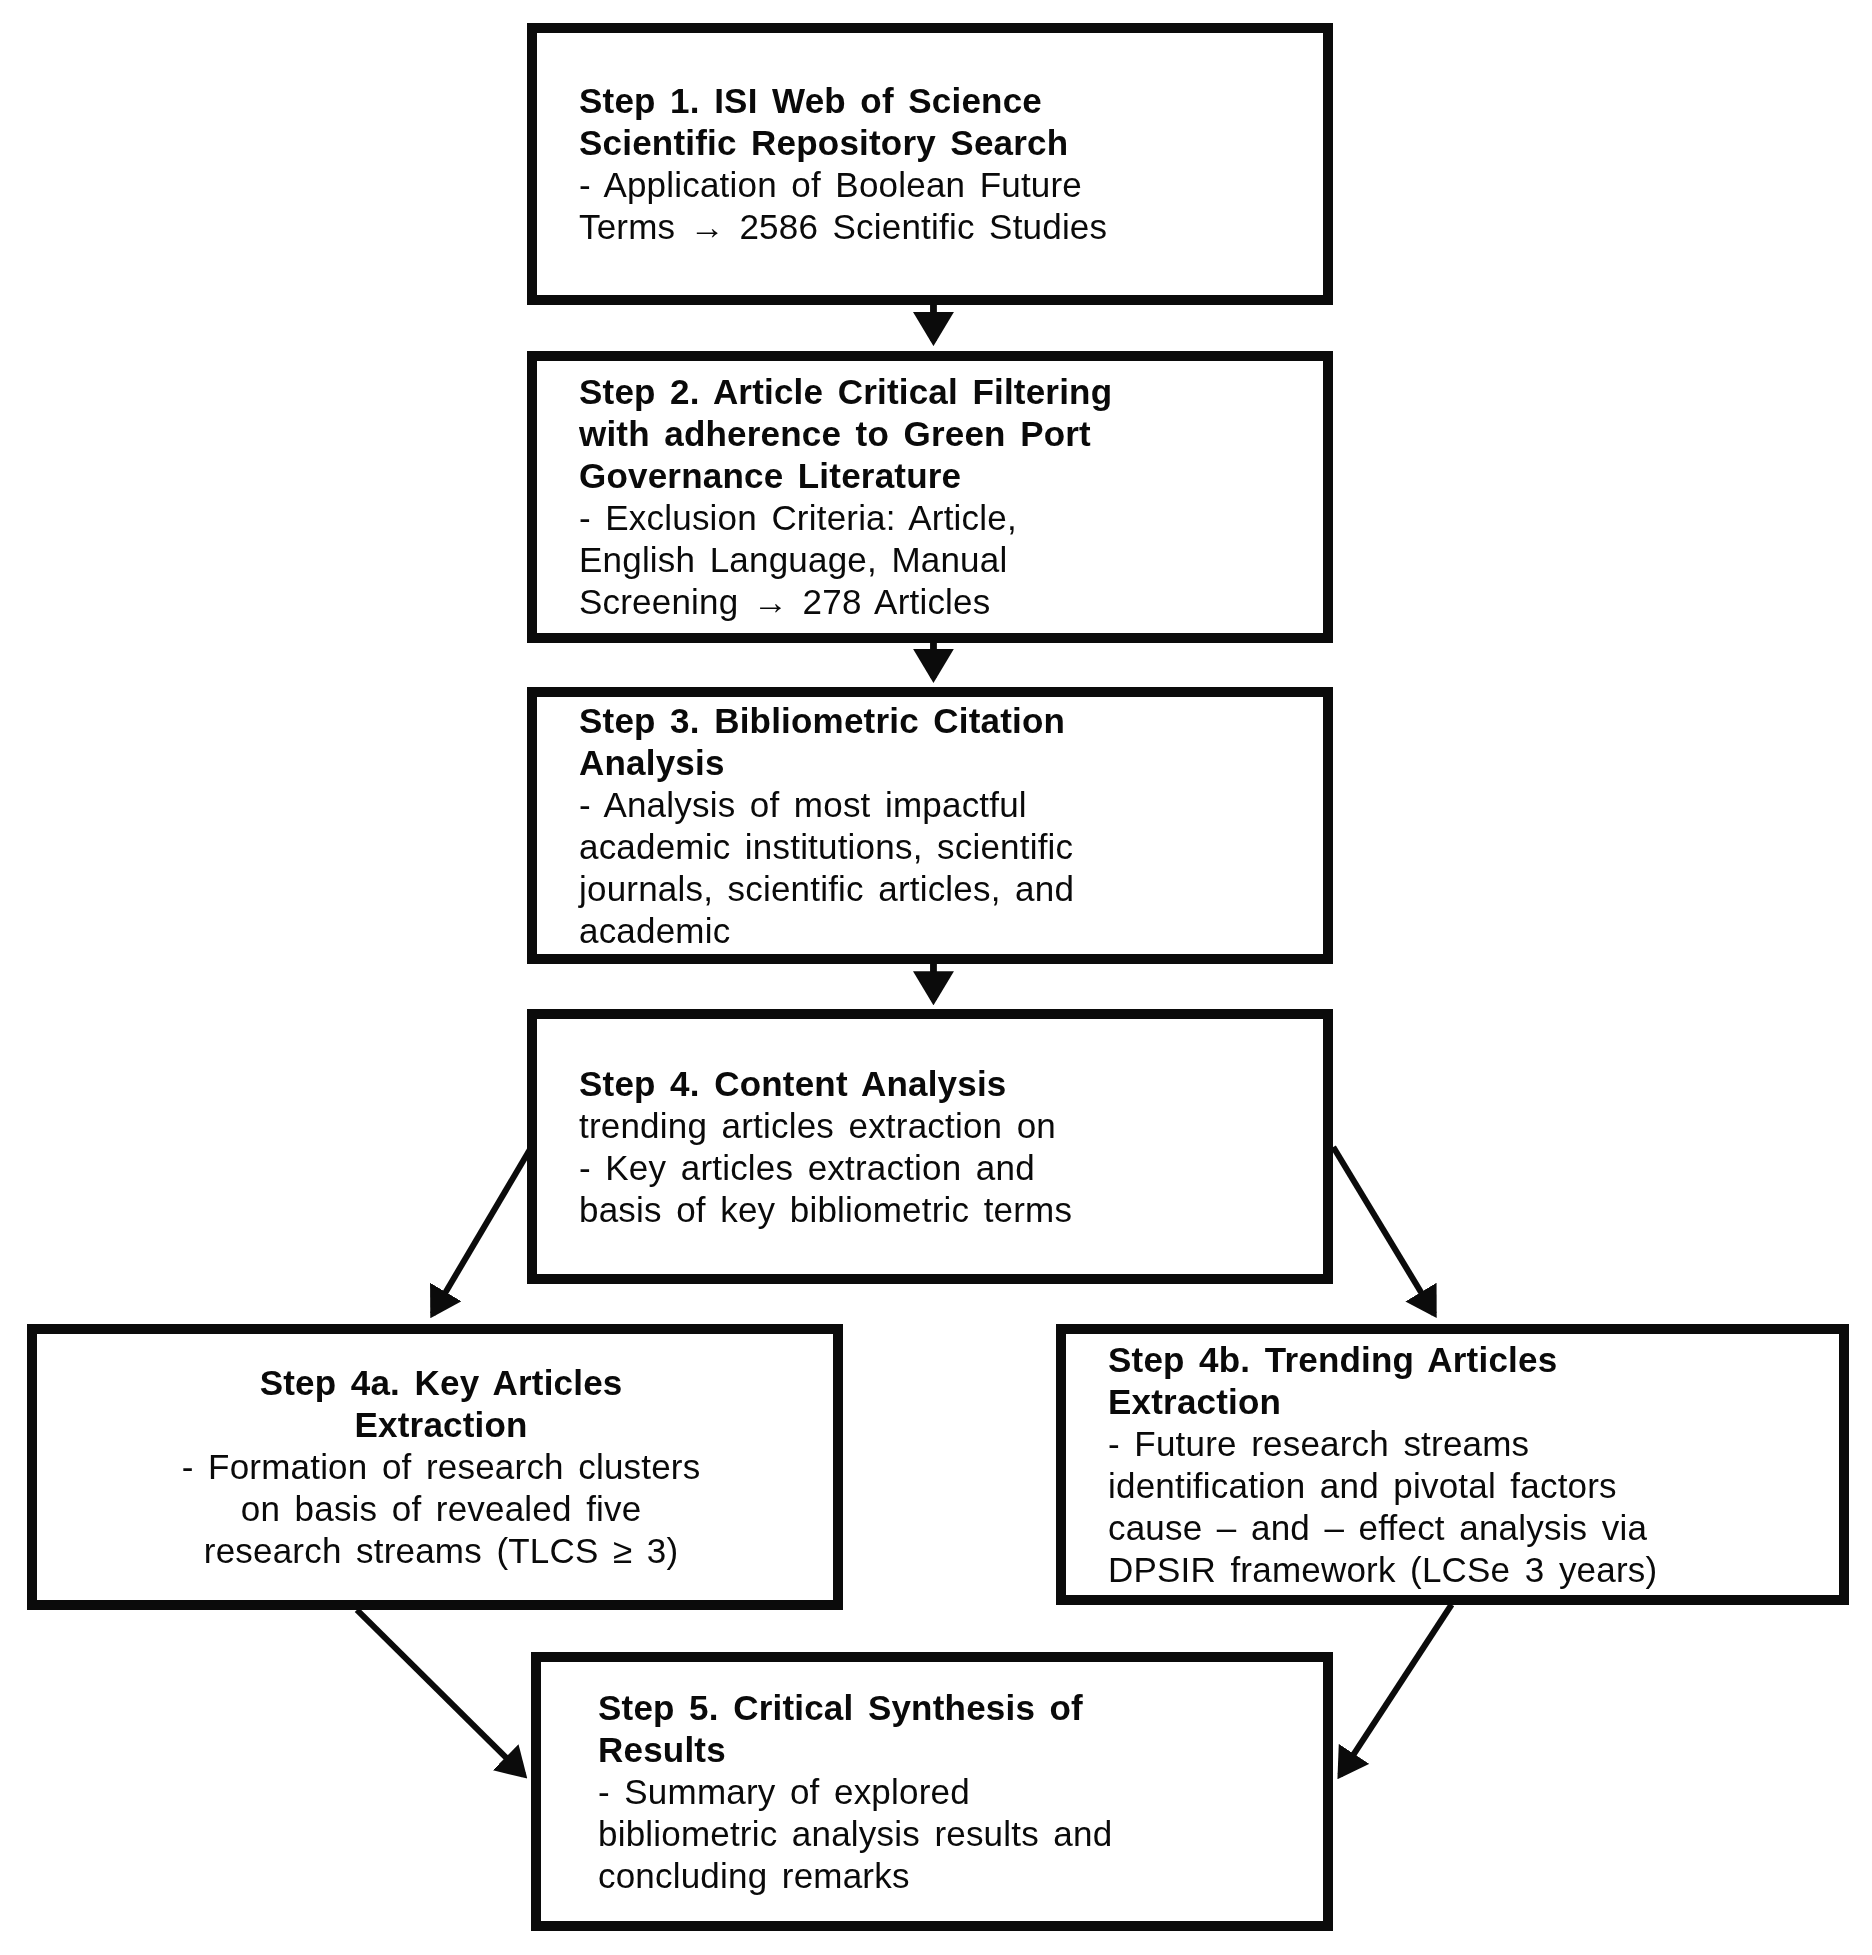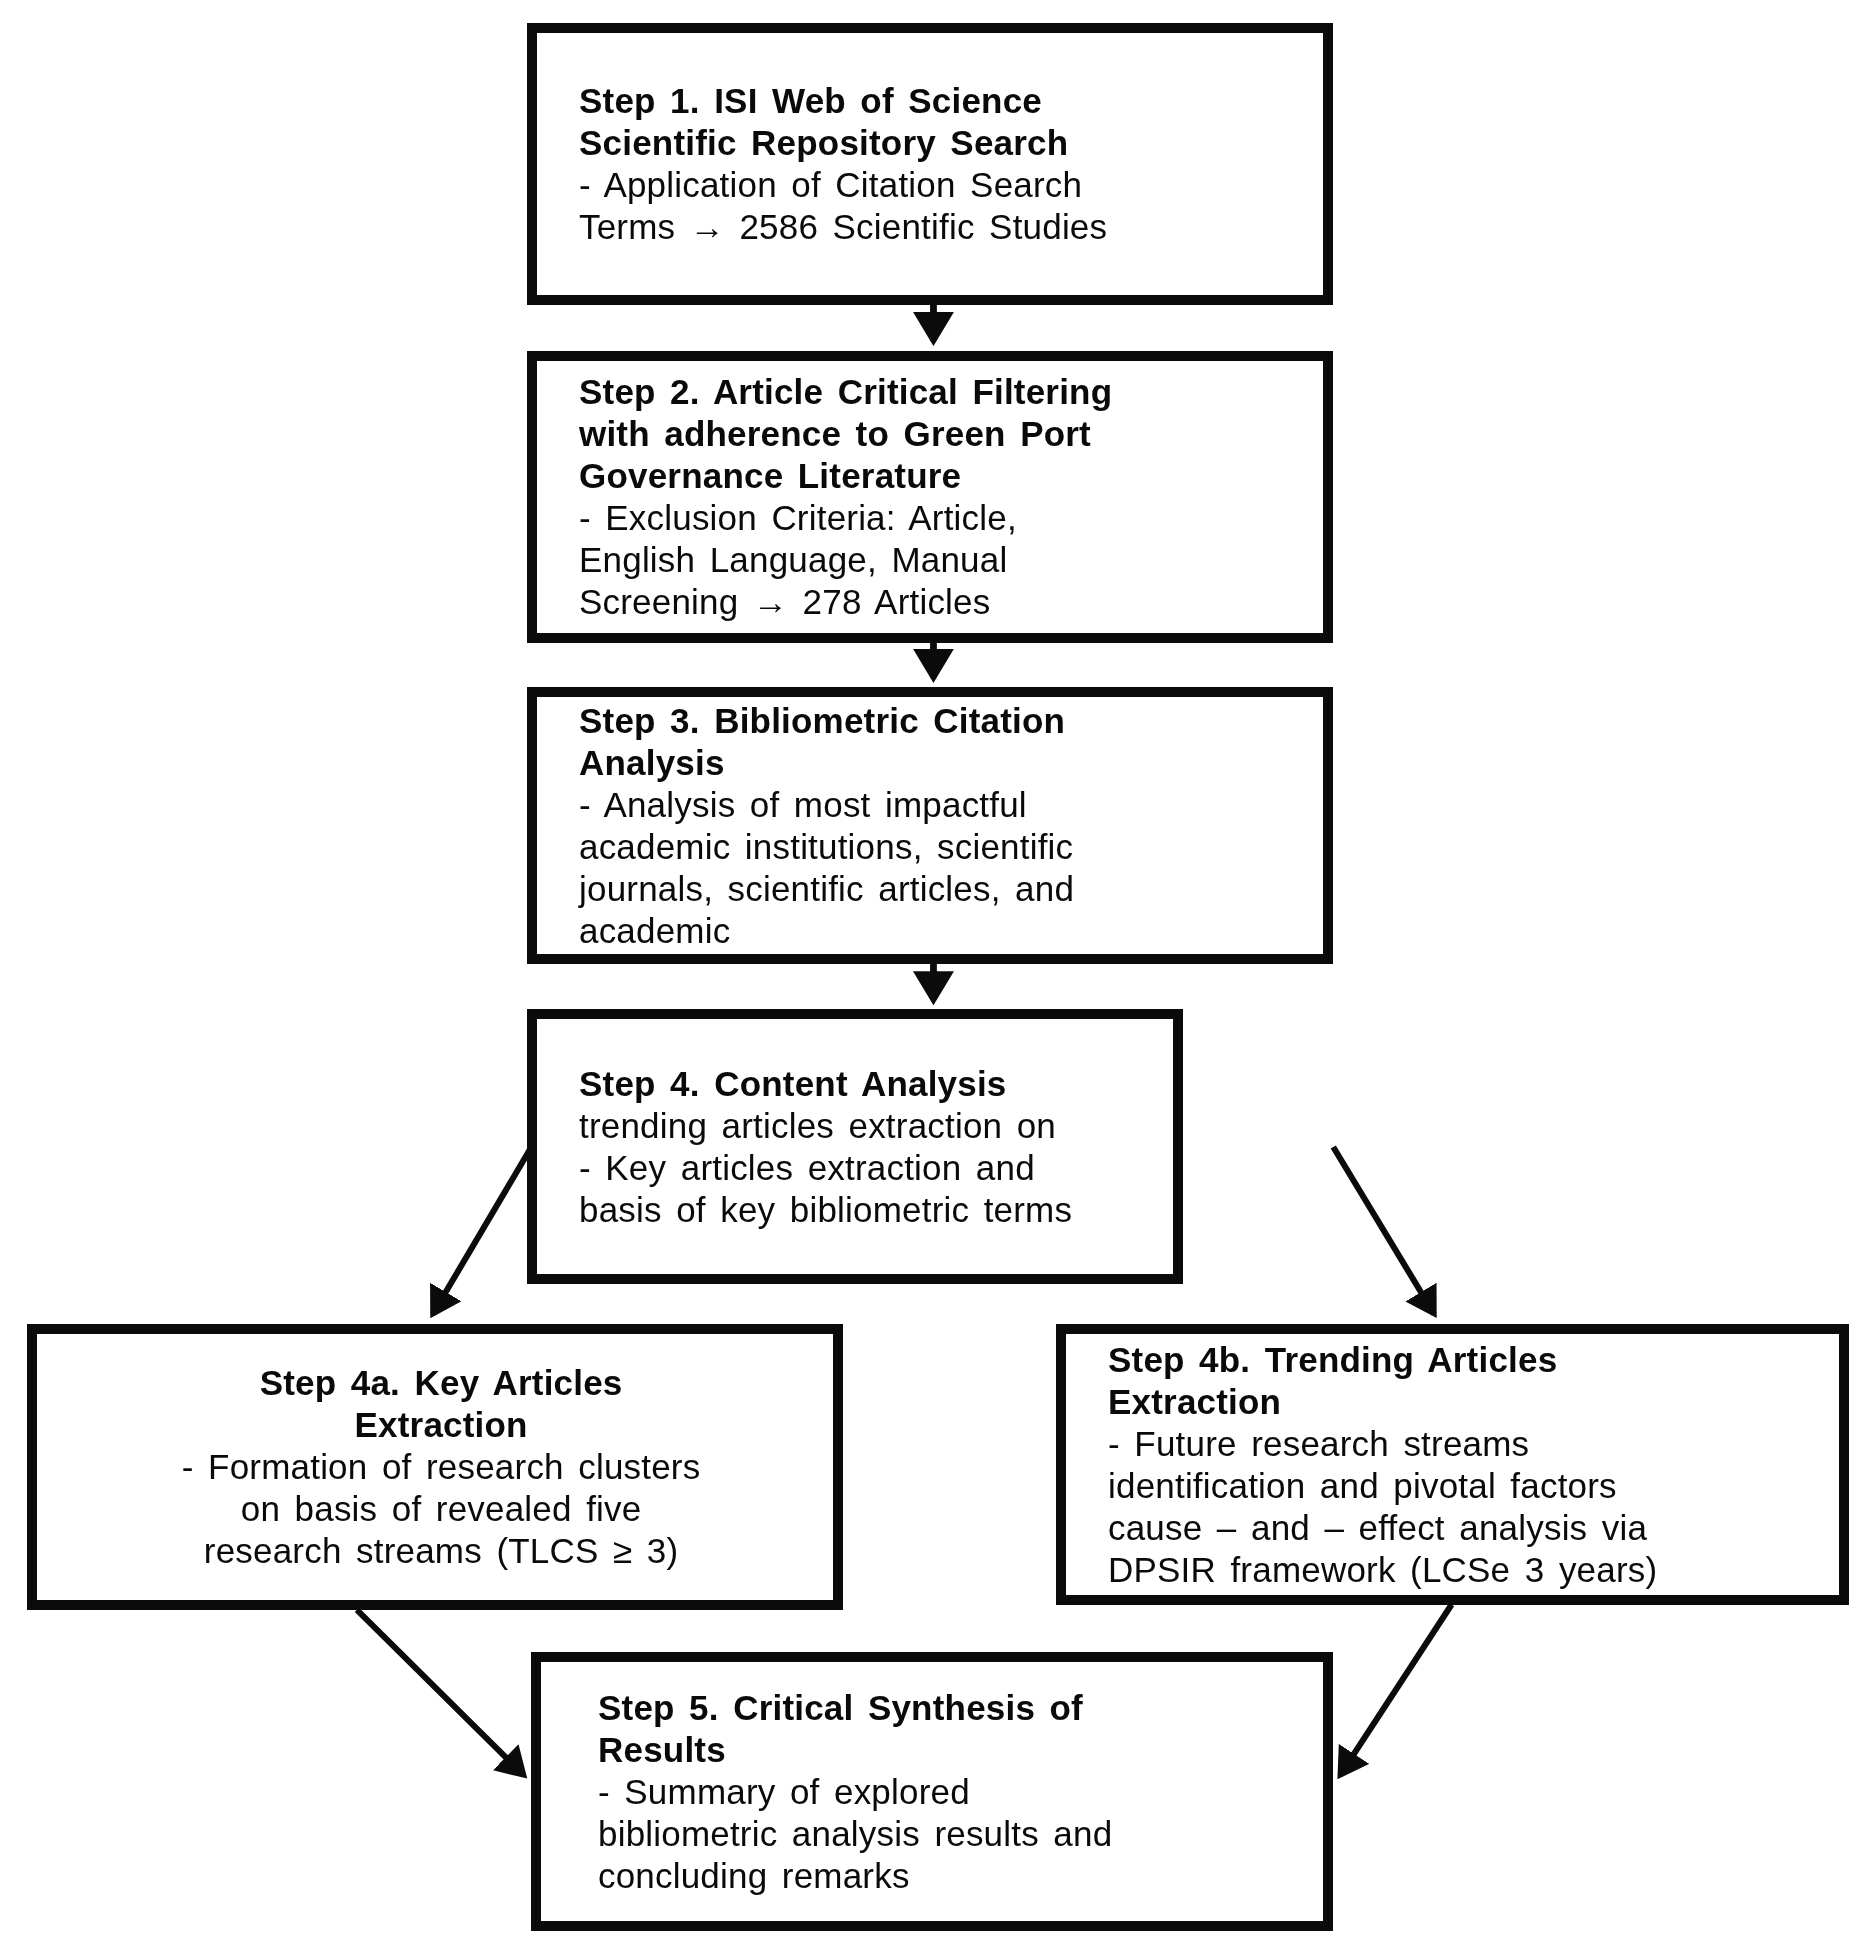--- a/index.html
+++ b/index.html
@@ -31,21 +31,21 @@
   #connector-layer {
     position: absolute;
     left: 0; top: 0;
     width: 1873px; height: 1955px;
     pointer-events: none;
   }
   
   #box-step1  { left: 527px;  top: 23px;   width: 806px; height: 282px; }
   #box-step2  { left: 527px;  top: 351px;  width: 806px; height: 292px; }
   #box-step3  { left: 527px;  top: 687px;  width: 806px; height: 277px; }
-  #box-step4  { left: 527px;  top: 1009px; width: 656px; height: 275px; }
+  #box-step4  { left: 527px;  top: 1009px; width: 806px; height: 275px; }
   #box-step4a { left: 26.6px;   top: 1324px; width: 816px; height: 286px; text-align: center; }
   #box-step4b { left: 1056px; top: 1324px; width: 793px; height: 281px; }
   #box-step5  { left: 531px;  top: 1652px; width: 802px; height: 279px; padding-left: 57px; }
 </style>
 </head>
 <body>
 
 <div id="canvas">
 
   <svg id="connector-layer" viewBox="0 0 2468 2577" xmlns="http://www.w3.org/2000/svg">
@@ -66,21 +66,21 @@
       <line x1="1913" y1="2115" x2="1766" y2="2340" marker-end="url(#ah)"></line>
     </g>
   </svg>
 
   <div class="box" id="box-step1">
     <div class="title">
         <div>Step 1. ISI Web of Science</div>
         <div>Scientific Repository Search</div>
       </div>
     <div class="body">
-        <div>- Application of Citation Search</div>
+        <div>- Application of Boolean Future</div>
         <div>Terms → 2586 Scientific Studies</div>
       </div>
   </div>
 
   <div class="box" id="box-step2">
     <div class="title">
         <div>Step 2. Article Critical Filtering</div>
         <div>with adherence to Green Port</div>
         <div>Governance Literature</div>
       </div>

